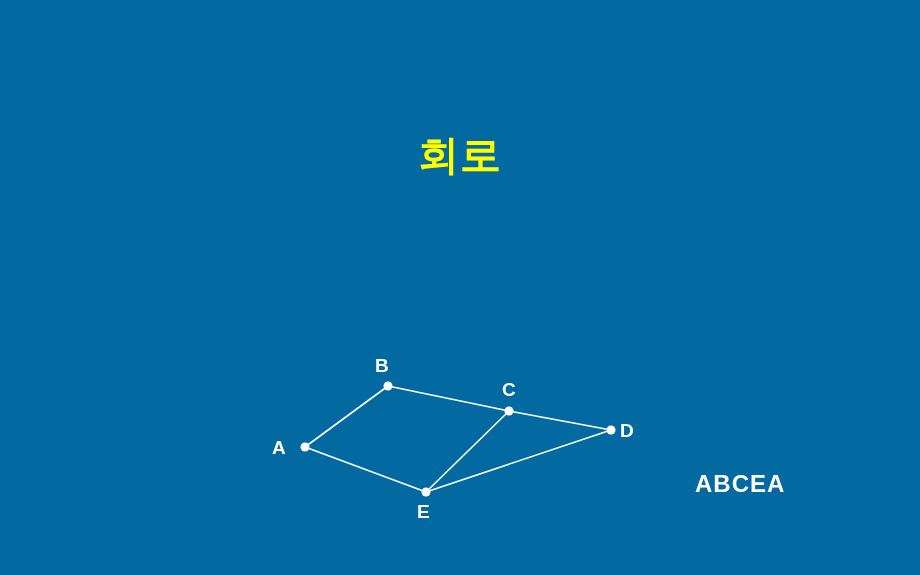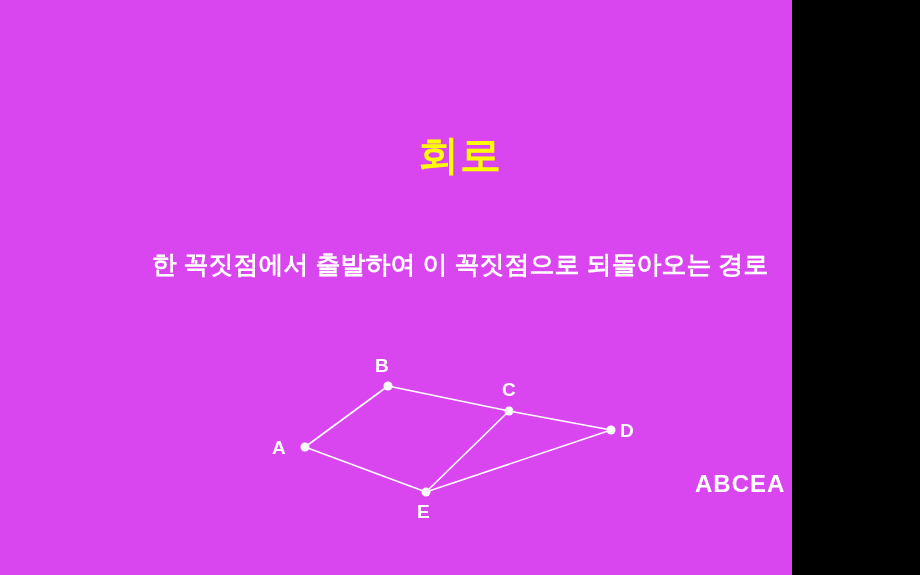--- a/index.html
+++ b/index.html
@@ -8,23 +8,23 @@
     background: #000000;
   }
   body {
     width: 920px;
     height: 575px;
     overflow: hidden;
     font-family: "Liberation Sans", sans-serif;
   }
   .slide {
     position: relative;
-    width: 792px;
+    width: 920px;
     height: 575px;
-    background: #d946ef;
+    background: #0369a1;
   }
   .title {
     position: absolute;
     left: 0;
     top: 128px;
     width: 920px;
     text-align: center;
     color: #ffff00;
     font-size: 41px;
     font-weight: bold;
@@ -70,21 +70,20 @@
     margin-left: 40px;
   }
 </style>
 </head>
 <body>
 
 <div class="slide">
 
   <div class="title">회로</div>
 
-  <div class="subtitle">한 꼭짓점에서 출발하여 이 꼭짓점으로 되돌아오는 경로</div>
 
   <div class="graph-area">
     <svg class="graph-svg" width="920" height="575" viewBox="0 0 920 575" style="top:-330px;">
       <g>
         <line x1="305" y1="447" x2="388" y2="386" stroke="#ffffff" stroke-width="1.6"></line>
         <line x1="388" y1="386" x2="509" y2="411" stroke="#ffffff" stroke-width="1.6"></line>
         <line x1="509" y1="411" x2="611" y2="430" stroke="#ffffff" stroke-width="1.6"></line>
         <line x1="509" y1="411" x2="426" y2="492" stroke="#ffffff" stroke-width="1.6"></line>
         <line x1="611" y1="430" x2="426" y2="492" stroke="#ffffff" stroke-width="1.6"></line>
         <line x1="305" y1="447" x2="426" y2="492" stroke="#ffffff" stroke-width="1.6"></line>

